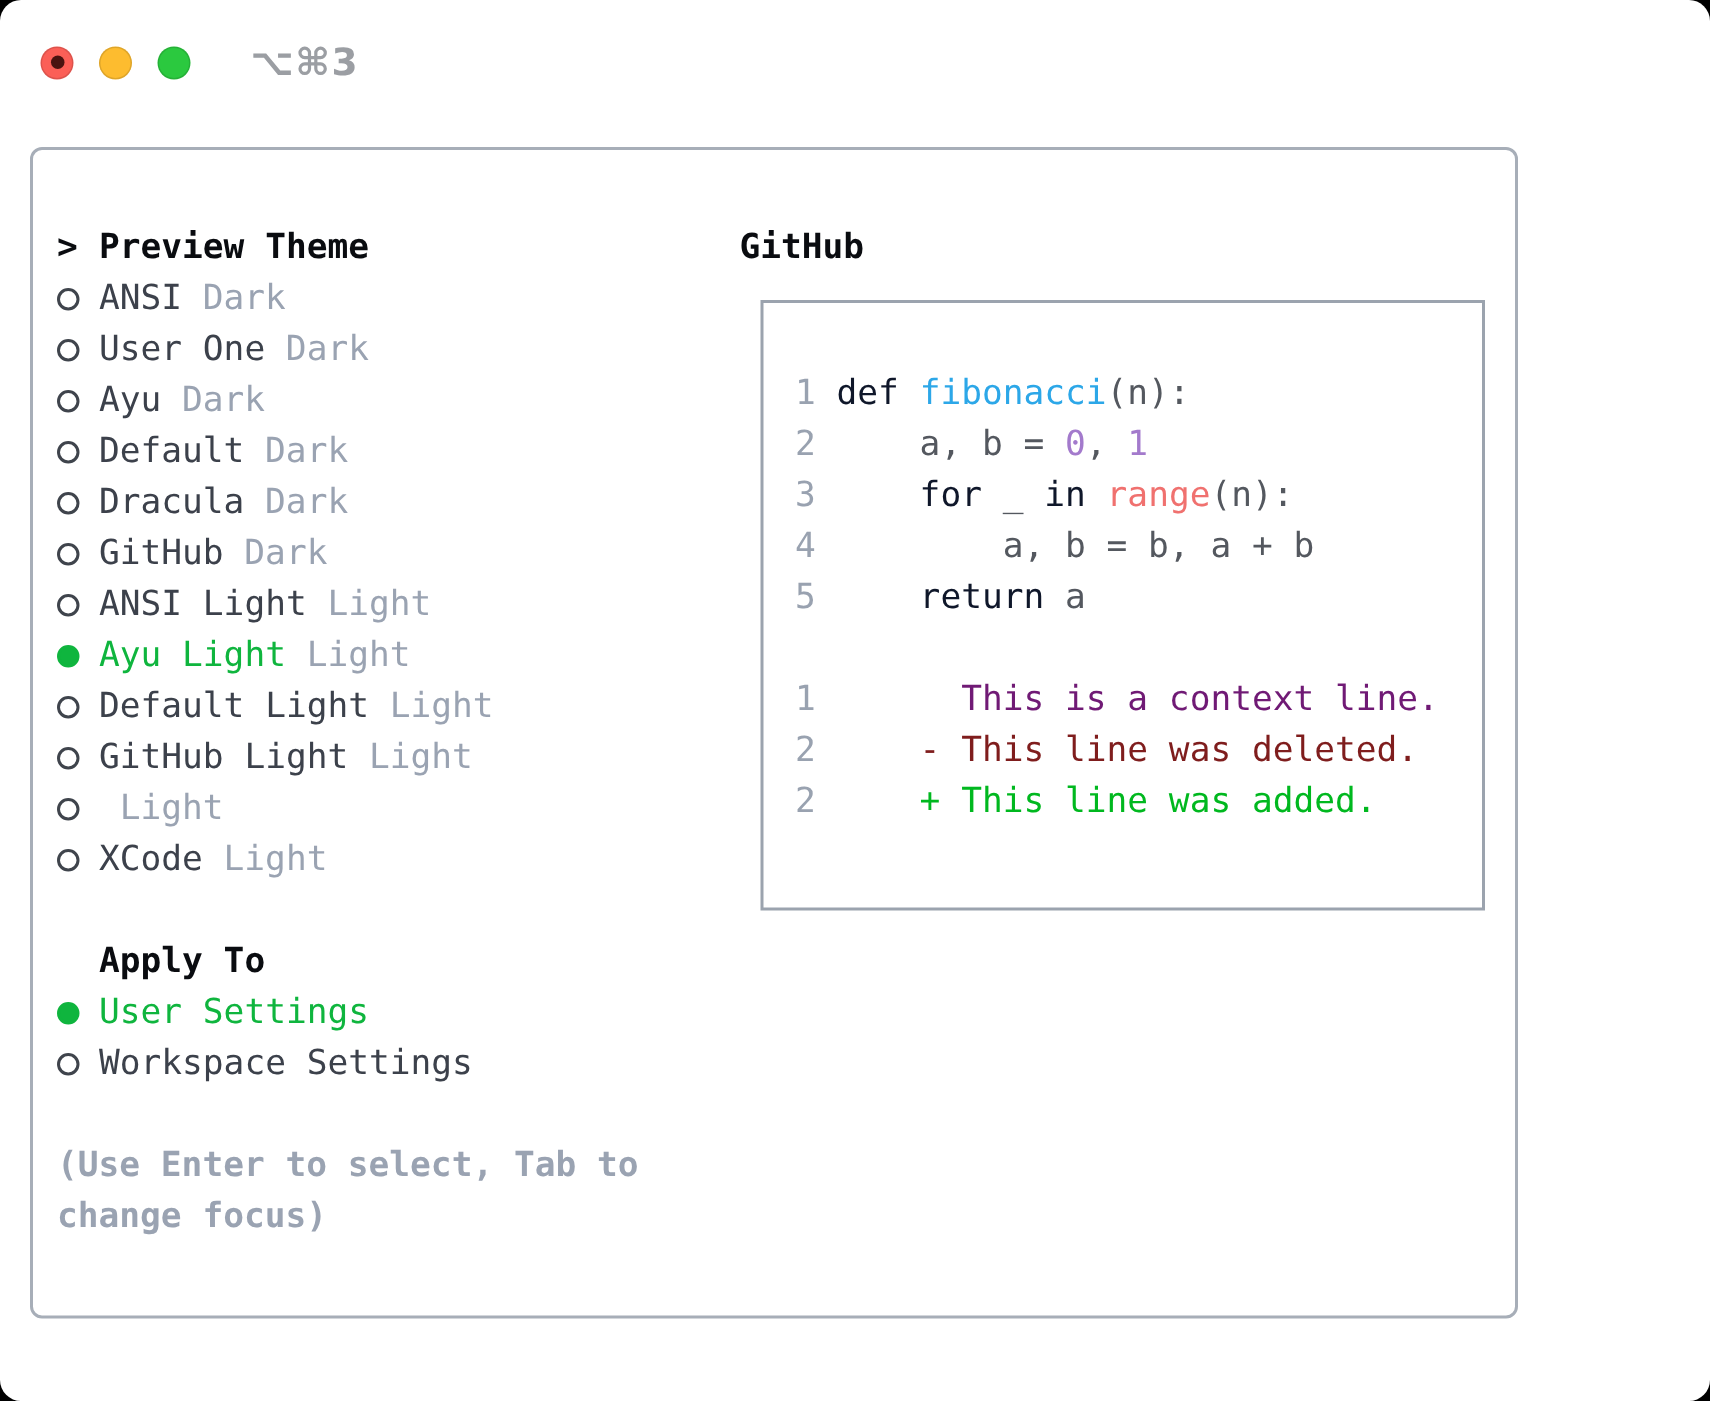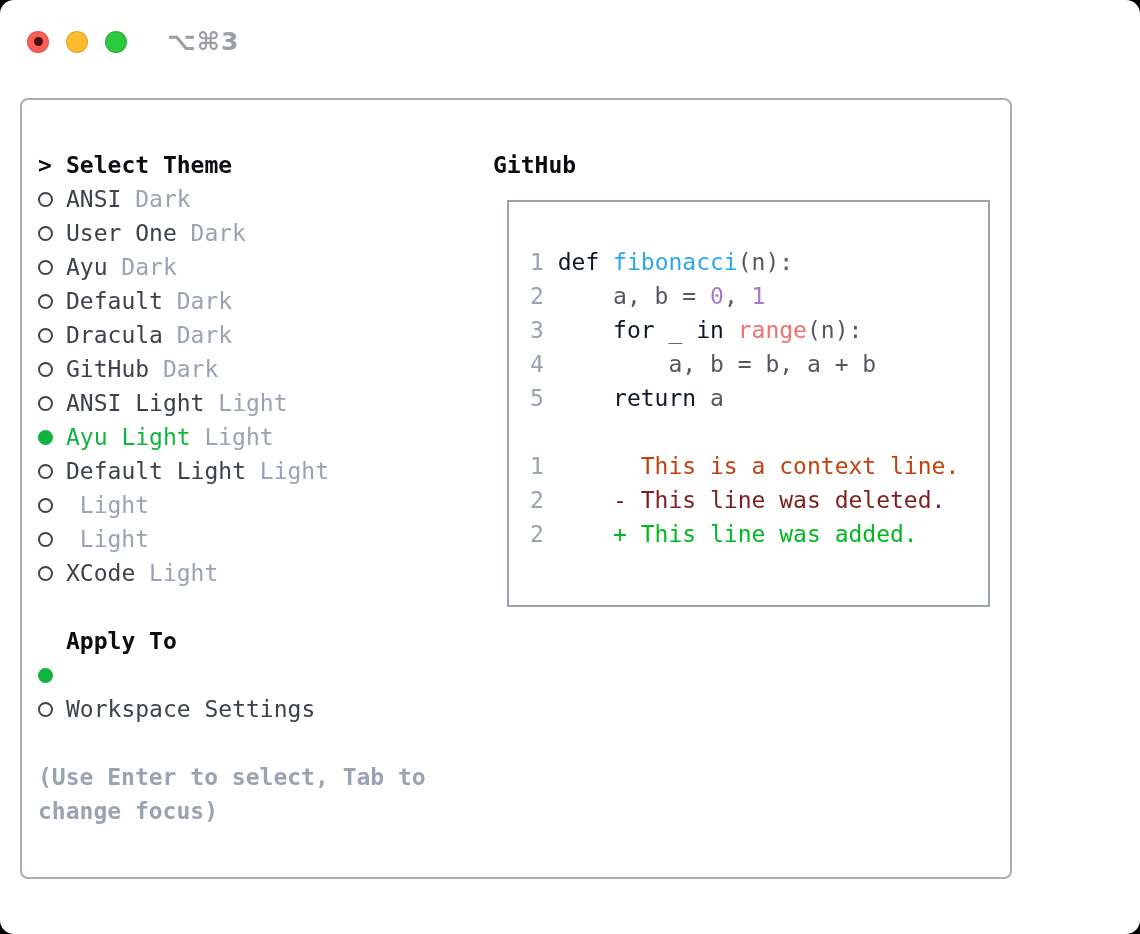--- a/index.html
+++ b/index.html
@@ -47,21 +47,21 @@
     margin:18px 0 0 14px; width:483px; height:407px; box-sizing:border-box;
     border:2px solid #9ba3ae; padding:43px 0 0 21px; overflow:hidden;
   }
   .pline { height:34px; line-height:34px; white-space:pre; }
   .ln { display:inline-block; width:1ch; margin-right:1ch; color:#99a2b0; }
   .tk-kw  { color:#0f172a; }
   .tk-fn  { color:#2ca7e8; }
   .tk-cn  { color:#a37acc; }
   .tk-sp  { color:#f0716f; }
   .tk-pl  { color:#54585f; }
-  .tk-ctx { color:#c2410c; }
+  .tk-ctx { color:#701a75; }
   .tk-del { color:#7f1d1d; }
   .tk-add { color:#00b81f; }
 </style>
 </head>
 <body>
 
 <div class="window">
 
   <div class="titlebar">
     <span class="light close"></span>
@@ -70,47 +70,47 @@
     <span class="tab-title">⌥⌘3</span>
   </div>
 
   <div class="panel">
 
     <div class="left-col">
       <div class="row">
         <span class="prefix">
           <span class="prompt">&gt;</span>
         </span>
-        <span class="hdr">Select Theme</span>
+        <span class="hdr">Preview Theme</span>
       </div>
 
       <div>
           <div class="row"><span class="prefix"><span class="circle"></span></span><span class="name">ANSI</span><span class="variant">Dark</span></div>
           <div class="row"><span class="prefix"><span class="circle"></span></span><span class="name">User One</span><span class="variant">Dark</span></div>
           <div class="row"><span class="prefix"><span class="circle"></span></span><span class="name">Ayu</span><span class="variant">Dark</span></div>
           <div class="row"><span class="prefix"><span class="circle"></span></span><span class="name">Default</span><span class="variant">Dark</span></div>
           <div class="row"><span class="prefix"><span class="circle"></span></span><span class="name">Dracula</span><span class="variant">Dark</span></div>
           <div class="row"><span class="prefix"><span class="circle"></span></span><span class="name">GitHub</span><span class="variant">Dark</span></div>
           <div class="row"><span class="prefix"><span class="circle"></span></span><span class="name">ANSI Light</span><span class="variant">Light</span></div>
           <div class="row"><span class="prefix"><span class="circle sel"></span></span><span class="name green">Ayu Light</span><span class="variant">Light</span></div>
           <div class="row"><span class="prefix"><span class="circle"></span></span><span class="name">Default Light</span><span class="variant">Light</span></div>
-          <div class="row"><span class="prefix"><span class="circle"></span></span><span class="variant">Light</span></div>
+          <div class="row"><span class="prefix"><span class="circle"></span></span><span class="name">GitHub Light</span><span class="variant">Light</span></div>
           <div class="row"><span class="prefix"><span class="circle"></span></span><span class="variant">Light</span></div>
           <div class="row"><span class="prefix"><span class="circle"></span></span><span class="name">XCode</span><span class="variant">Light</span></div>
         </div>
 
       <div class="spacer"></div>
 
       <div class="row">
         <span class="prefix"></span>
         <span class="hdr">Apply To</span>
       </div>
 
       <div>
-          <div class="row"><span class="prefix"><span class="circle sel"></span></span></div>
+          <div class="row"><span class="prefix"><span class="circle sel"></span></span><span class="name green">User Settings</span></div>
           <div class="row"><span class="prefix"><span class="circle"></span></span><span class="name">Workspace Settings</span></div>
         </div>
 
       <div class="hint">(Use Enter to select, Tab to change focus)</div>
     </div>
 
     <div class="right-col">
       <div class="preview-title">GitHub</div>
       <div class="preview-box">
         <div>

